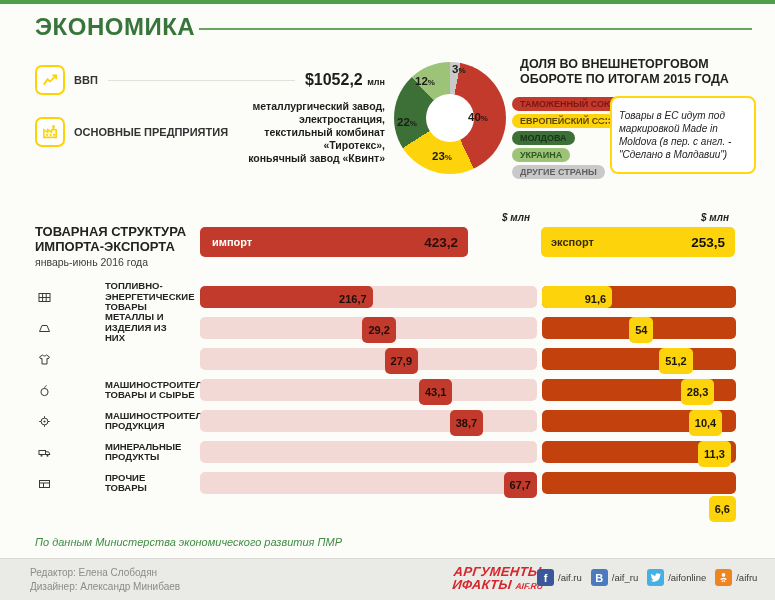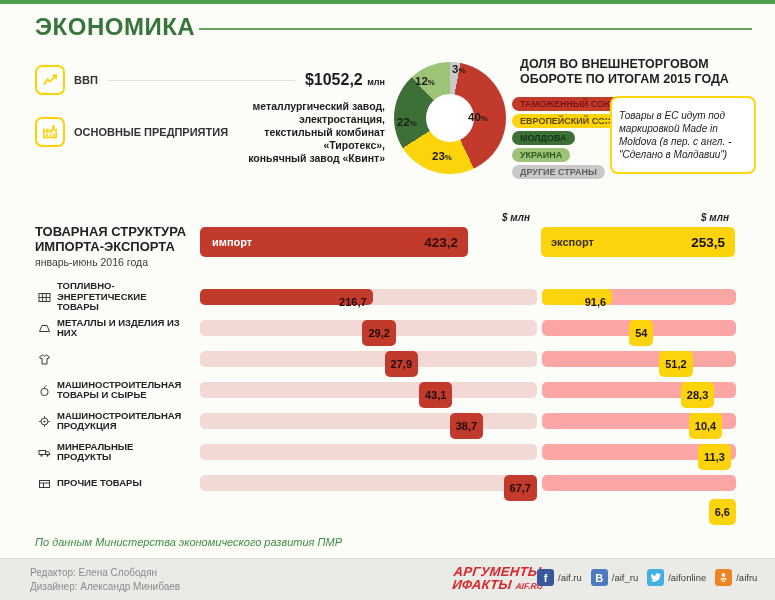--- a/index.html
+++ b/index.html
@@ -66,24 +66,24 @@
   .hbar-exp .nm{color:#3a2d04;}
   .hbar .sp{flex:1;}
   .hbar .tot{font-size:13.5px;font-weight:bold;}
   .hbar-imp .tot{color:#2c0d09;}
   .hbar-exp .tot{color:#141005;}
 
   .trade-rows{position:absolute;left:38px;top:284px;}
   .trow{display:flex;align-items:center;height:26px;margin-bottom:5px;}
   .trow .lbl{width:162px;display:flex;align-items:center;gap:6px;box-sizing:border-box;padding-right:12px;}
   .cat-icon{flex:0 0 13px;width:13px;height:13px;}
-  .lbl .txt{font-size:9.5px;font-weight:bold;color:#232323;line-height:10.5px;}
-  .track{position:relative;height:16px;border-radius:5px;}
+  .lbl .txt{font-size:9.5px;font-weight:bold;color:#232323;line-height:10.5px;margin-left:48px;}
+  .track{position:relative;height:22px;border-radius:5px;}
   .track.imp{width:337px;background:#f3d9d6;margin-right:5px;}
-  .track.exp{width:194px;background:#fca5a5;}
+  .track.exp{width:194px;background:#c2410c;}
   .fill{position:absolute;left:0;top:0;bottom:0;border-radius:5px;width:0;}
   .imp .fill{background:#c23a2c;}
   .exp .fill{background:#fdd30b;}
   .badge{position:absolute;top:0;height:26px;line-height:26px;border-radius:5px;
          padding:0 6px;font-size:11px;font-weight:bold;white-space:nowrap;}
   .imp .badge{background:#c23a2c;color:#200d08;}
   .exp .badge{background:#fdd30b;color:#1c1604;}
   .badge.in-fill{background:transparent;}
 
   .source{position:absolute;left:35px;top:536px;font-size:11px;font-style:italic;color:#3f8d42;}

